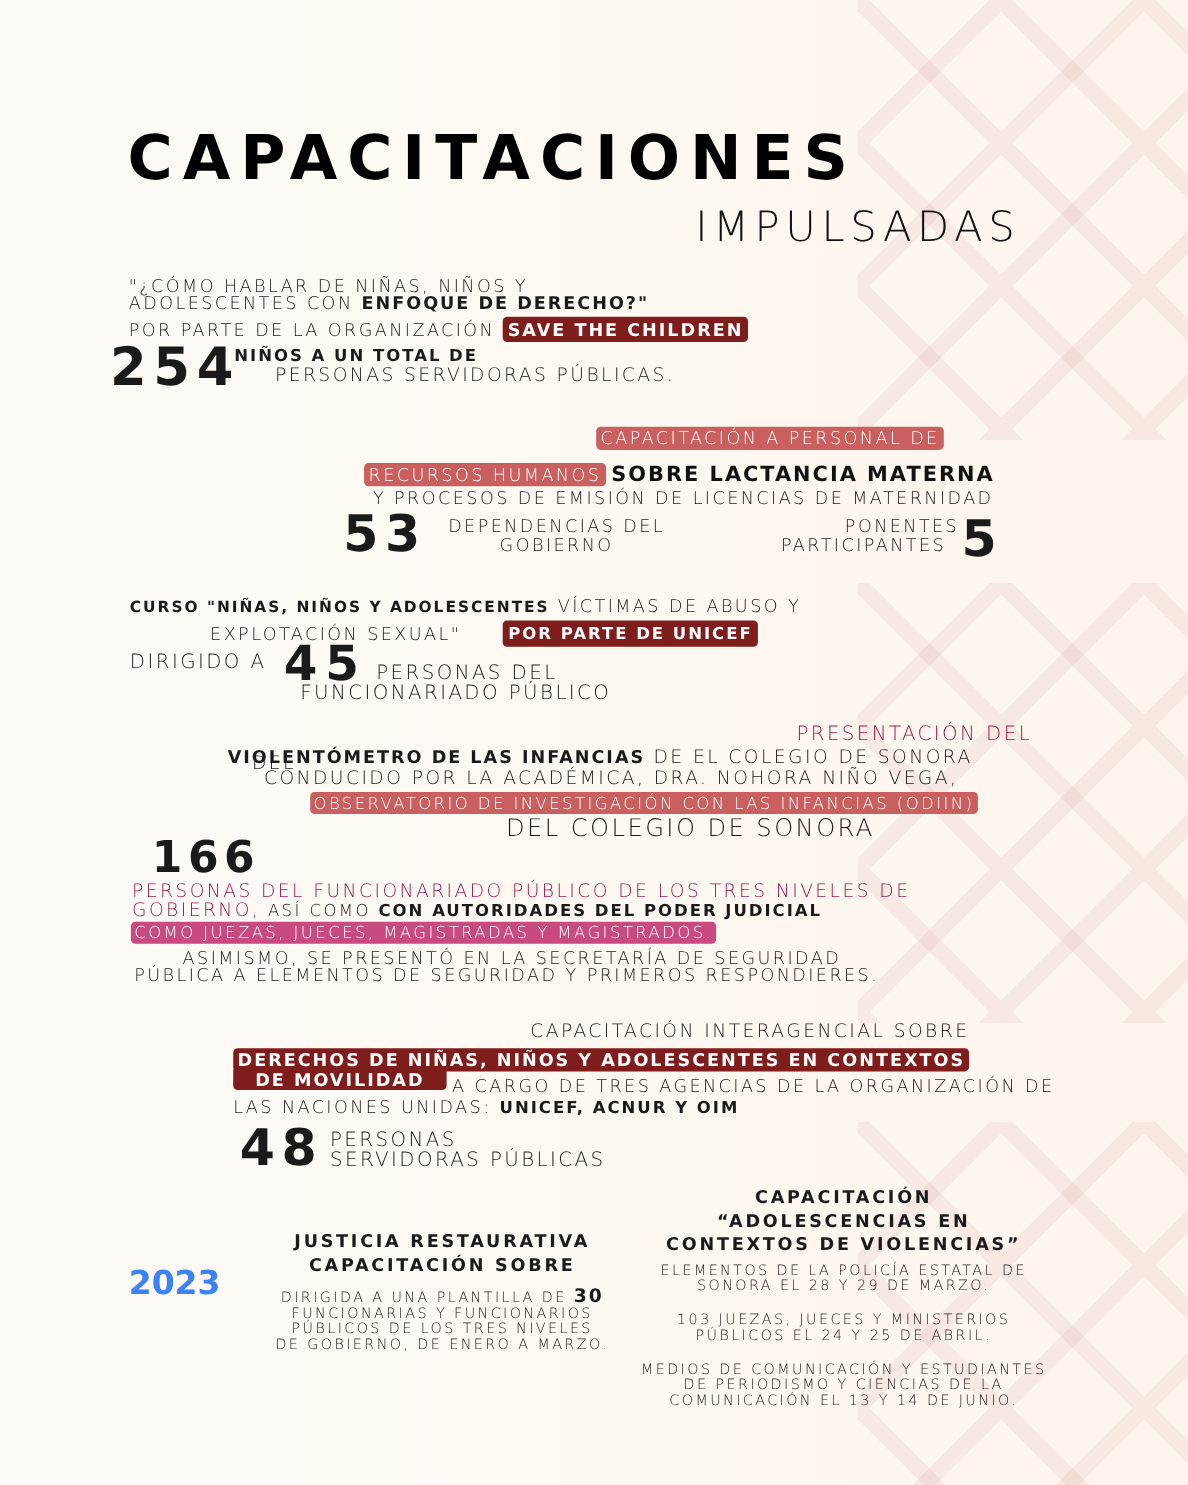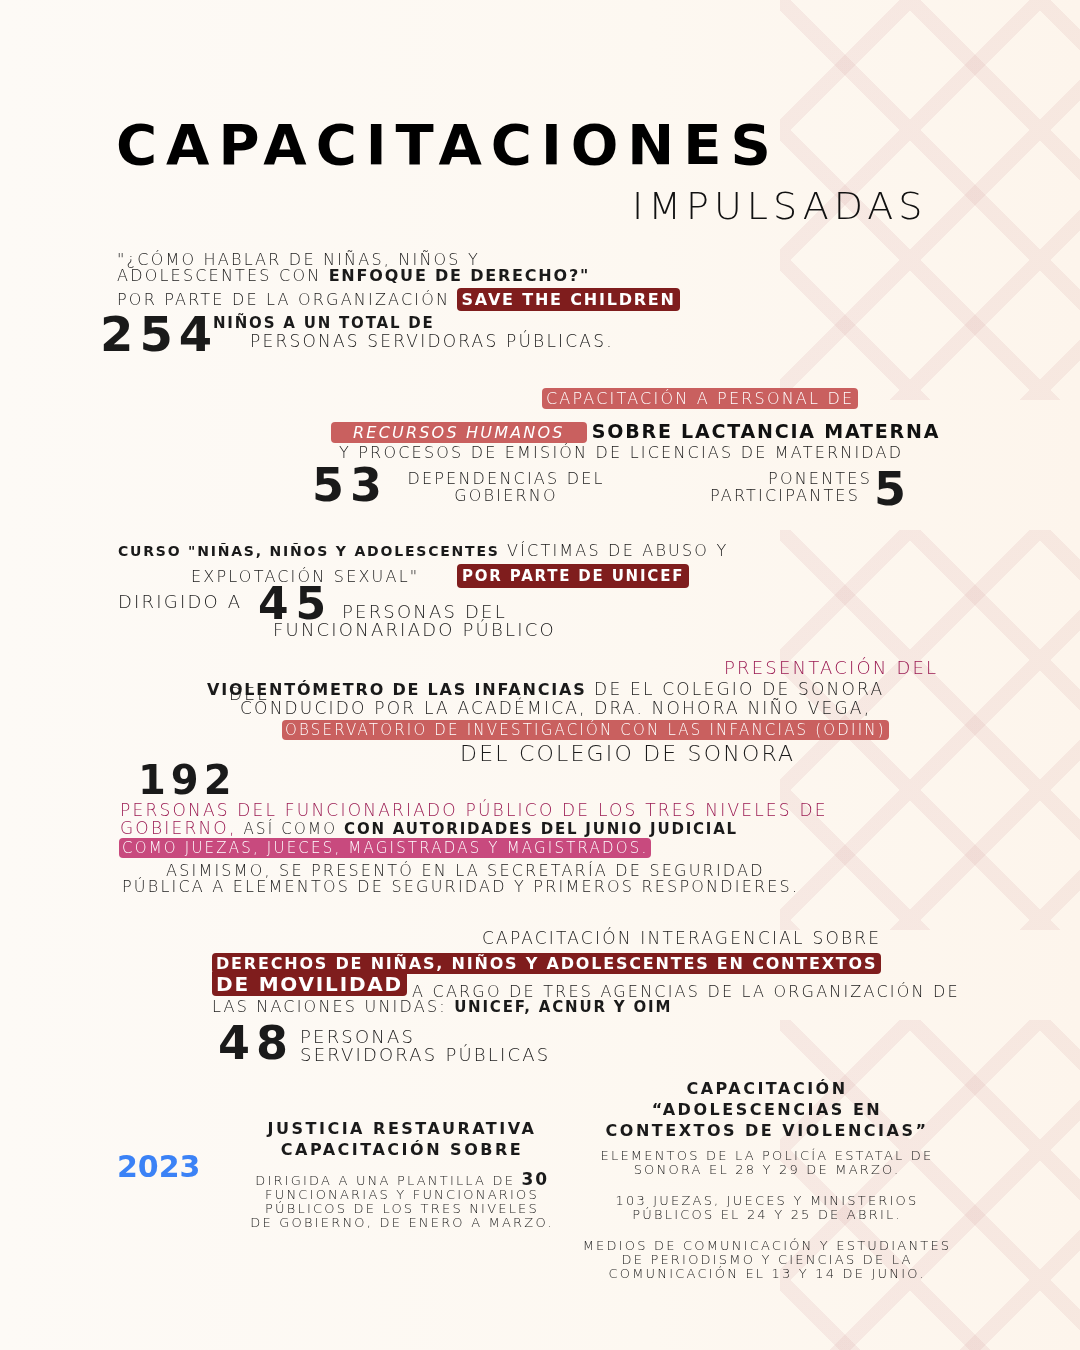--- a/index.html
+++ b/index.html
@@ -53,21 +53,21 @@
   <div class="abs big" style="left:100px;top:310px;font-size:48px;letter-spacing:6px;">254</div>
   <div class="abs bold" style="left:213px;top:314px;font-size:15px;">NIÑOS A UN TOTAL DE</div>
   <div class="abs thin" style="left:250px;top:331px;font-size:17px;">PERSONAS SERVIDORAS PÚBLICAS.</div>
 </div>
 
 <div>
   <div class="abs" style="left:542px;top:388px;">
     <span class="tag tag-rose thin" style="font-size:16px;padding:1px 4px;">CAPACITACIÓN A PERSONAL DE</span>
   </div>
   <div class="abs" style="left:331px;top:420px;">
-    <span class="tag tag-rose thin" style="font-size:16px;padding:1px 22px;font-style:italic;">RECURSOS HUMANOS</span>
+    <span class="tag tag-rose thin" style="font-size:16px;padding:1px 4px;">RECURSOS HUMANOS</span>
     <span class="bold" style="font-size:19px;color:#111;">SOBRE LACTANCIA MATERNA</span>
   </div>
   <div class="abs thin" style="left:339px;top:443px;font-size:16px;">Y PROCESOS DE EMISIÓN DE LICENCIAS DE MATERNIDAD</div>
   <div class="abs big" style="left:312px;top:462px;font-size:46px;letter-spacing:6px;">53</div>
   <div class="abs thin center" style="left:393px;top:470px;font-size:16px;line-height:17px;width:226px;">
     <div>DEPENDENCIAS DEL</div>
     <div>GOBIERNO</div>
   </div>
   <div class="abs thin center" style="left:696px;top:470px;font-size:16px;line-height:17px;width:178px;">
     <div style="text-align:right;padding-right:2px;">PONENTES</div>
@@ -94,39 +94,39 @@
   <div class="abs thin magenta" style="left:724px;top:657px;font-size:18px;">PRESENTACIÓN DEL</div>
   <div class="abs thin" style="left:229px;top:684px;font-size:17px;">DEL</div>
   <div class="abs" style="left:207px;top:679px;font-size:17px;">
     <span class="bold" style="font-size:16px;">VIOLENTÓMETRO DE LAS INFANCIAS</span><span class="thin"> DE EL COLEGIO DE SONORA</span>
   </div>
   <div class="abs thin" style="left:240px;top:698px;font-size:17px;">CONDUCIDO POR LA ACADÉMICA, DRA. NOHORA NIÑO VEGA,</div>
   <div class="abs" style="left:282px;top:720px;">
     <span class="tag tag-rose thin" style="font-size:15px;padding:1px 3px;">OBSERVATORIO DE INVESTIGACIÓN CON LAS INFANCIAS (ODIIN)</span>
   </div>
   <div class="abs thin" style="left:460px;top:741px;font-size:22px;">DEL COLEGIO DE SONORA</div>
-  <div class="abs big" style="left:138px;top:760px;font-size:40px;letter-spacing:5px;">192</div>
+  <div class="abs big" style="left:138px;top:760px;font-size:40px;letter-spacing:5px;">166</div>
   <div class="abs thin magenta" style="left:120px;top:800px;font-size:17px;">PERSONAS DEL FUNCIONARIADO PÚBLICO DE LOS TRES NIVELES DE</div>
   <div class="abs" style="left:120px;top:818px;font-size:17px;">
-    <span class="thin magenta">GOBIERNO,</span><span class="thin" style="font-size:15px;"> ASÍ COMO </span><span class="bold" style="font-size:15px;">CON AUTORIDADES DEL JUNIO JUDICIAL</span>
+    <span class="thin magenta">GOBIERNO,</span><span class="thin" style="font-size:15px;"> ASÍ COMO </span><span class="bold" style="font-size:15px;">CON AUTORIDADES DEL PODER JUDICIAL</span>
   </div>
   <div class="abs" style="left:119px;top:838px;">
     <span class="tag tag-pink thin" style="font-size:15px;padding:1px 3px;">COMO JUEZAS, JUECES, MAGISTRADAS Y MAGISTRADOS.</span>
   </div>
   <div class="abs thin" style="left:166px;top:861px;font-size:16px;">ASIMISMO, SE PRESENTÓ EN LA SECRETARÍA DE SEGURIDAD</div>
   <div class="abs thin" style="left:122px;top:877px;font-size:16px;">PÚBLICA A ELEMENTOS DE SEGURIDAD Y PRIMEROS RESPONDIERES.</div>
 </div>
 
 <div>
   <div class="abs thin" style="left:482px;top:928px;font-size:17px;">CAPACITACIÓN INTERAGENCIAL SOBRE</div>
   <div class="abs" style="left:212px;top:953px;">
     <span class="tag tag-red bold" style="font-size:16px;padding:1px 4px;"> DERECHOS DE NIÑAS, NIÑOS Y ADOLESCENTES EN CONTEXTOS</span>
   </div>
   <div class="abs" style="left:212px;top:972px;">
-    <span class="tag tag-red bold" style="font-size:20px;padding:0 4px;border-radius:0 0 4px 4px;">DE MOVILIDAD</span>
+    <span class="tag tag-red bold" style="font-size:16px;padding:0 20px;border-radius:0 0 4px 4px;">DE MOVILIDAD</span>
     <span class="thin" style="font-size:16px;position:relative;top:6px;">A CARGO DE TRES AGENCIAS DE LA ORGANIZACIÓN DE</span>
   </div>
   <div class="abs" style="left:212px;top:997px;font-size:16px;">
     <span class="thin">LAS NACIONES UNIDAS: </span><span class="bold" style="font-size:15px;">UNICEF, ACNUR Y OIM</span>
   </div>
   <div class="abs big" style="left:218px;top:1020px;font-size:46px;letter-spacing:6px;">48</div>
   <div class="abs thin" style="left:300px;top:1028px;font-size:18px;line-height:18px;">
     <div>PERSONAS</div>
     <div>SERVIDORAS PÚBLICAS</div>
   </div>

